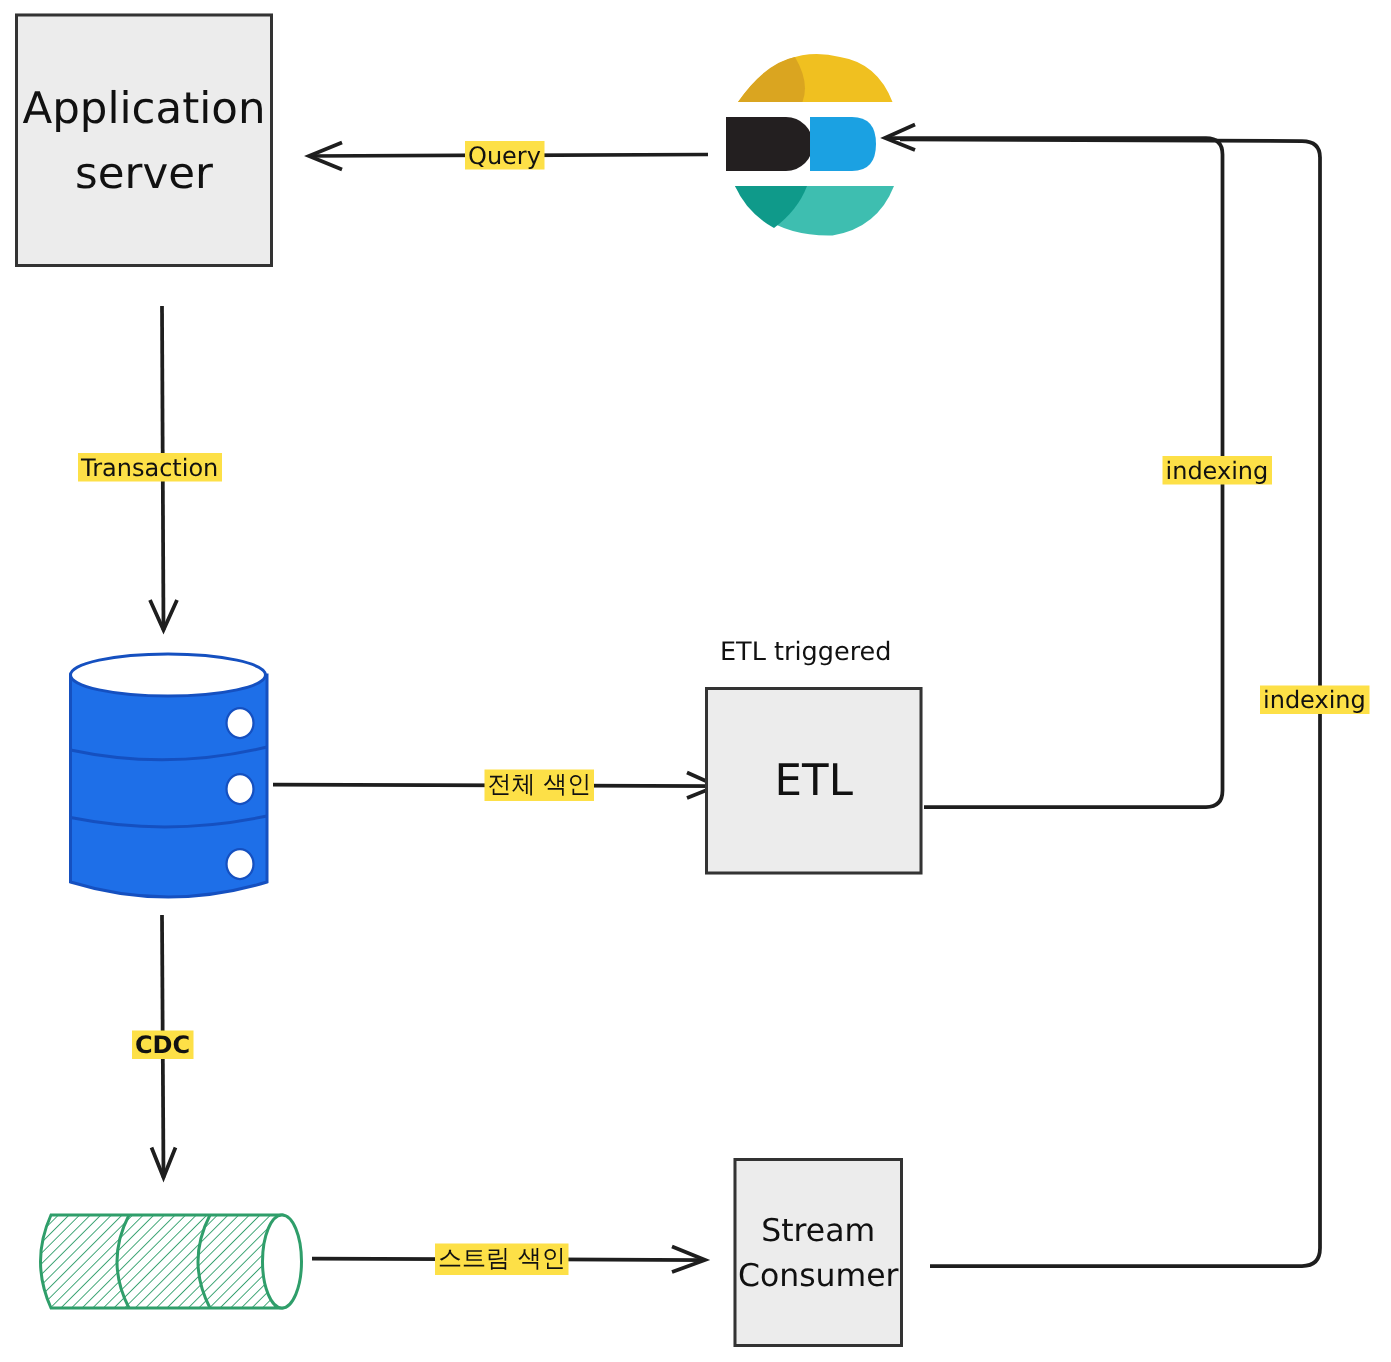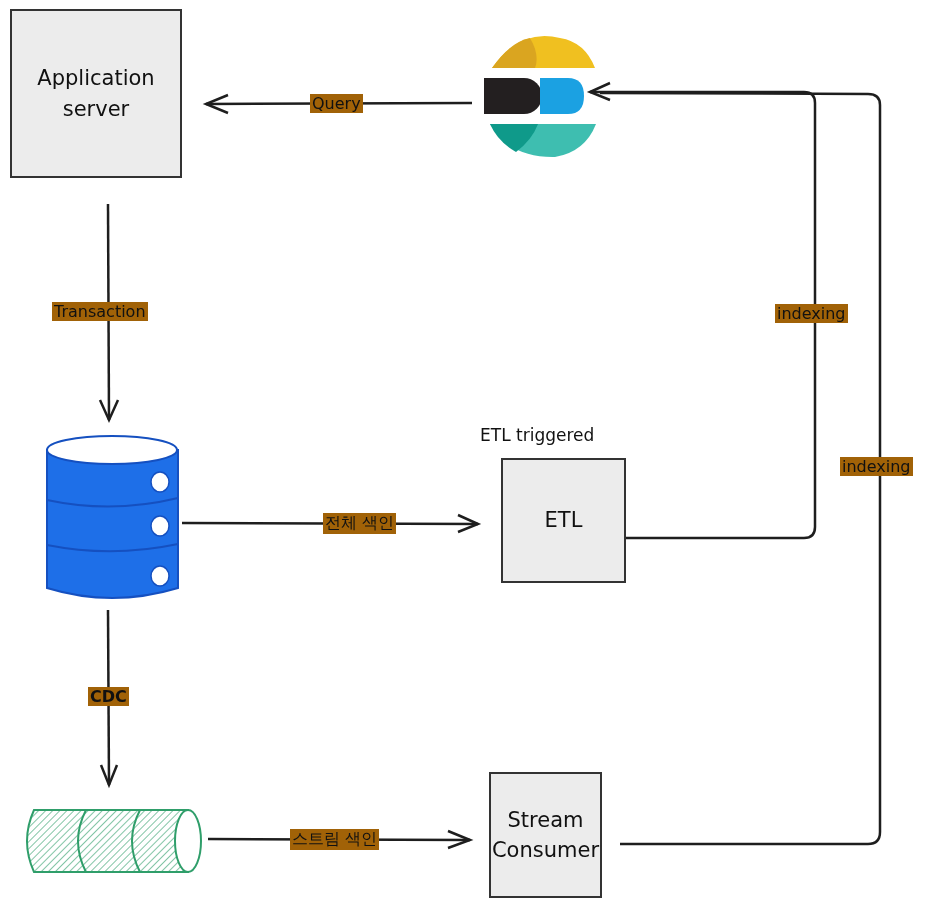--- a/index.html
+++ b/index.html
@@ -1,23 +1,23 @@
 <!DOCTYPE html>
 <html><head>
   <meta charset="utf-8">
   <style>
     html, body { margin: 0; padding: 0; background: #ffffff; }
     body { width: 927px; height: 908px; position: relative; overflow: hidden;
            font-family: "DejaVu Sans", sans-serif; color: #1e1e1e; }
     svg#diagram { position: absolute; left: 0; top: 0; }
     .box { position: absolute; background: #ececec; border: 2px solid #333;
            box-sizing: border-box; display: flex; align-items: center; justify-content: center;
-           text-align: center; font-size: 21px; line-height: 1.45; color: #111;
+           text-align: center; font-size: 29px; line-height: 1.45; color: #111;
            font-family: "DejaVu Sans", sans-serif; }
-    .lbl { position: absolute; background: #a16207; font-size: 16px; color: #111;
+    .lbl { position: absolute; background: #fde047; font-size: 16px; color: #111;
            padding: 0 2px; white-space: nowrap; font-family: "DejaVu Sans", sans-serif; }
     .lbl-plain { position: absolute; font-size: 17px; color: #111; white-space: nowrap;
                  font-family: "DejaVu Sans", sans-serif; }
   </style>
 </head>
 <body>
 
 <svg id="diagram" width="927" height="908" viewBox="0 0 927 908">
   <defs>
     <pattern id="hatch" patternUnits="userSpaceOnUse" width="5" height="5" patternTransform="rotate(45)">
@@ -87,21 +87,21 @@
   </g>
 </svg>
 
 <div class="box" style="left:10px; top:9px; width:172px; height:169px;">
   <div>
     <div>Application</div>
     <div>server</div>
   </div>
 </div>
 
-<div class="box" style="left:501px; top:458px; width:125px; height:125px;">
+<div class="box" style="left:470px; top:458px; width:145px; height:125px;">
   <div>ETL</div>
 </div>
 
 <div class="box" style="left:489px; top:772px; width:113px; height:126px; font-size:21px;">
   <div>
     <div>Stream</div>
     <div>Consumer</div>
   </div>
 </div>
 

